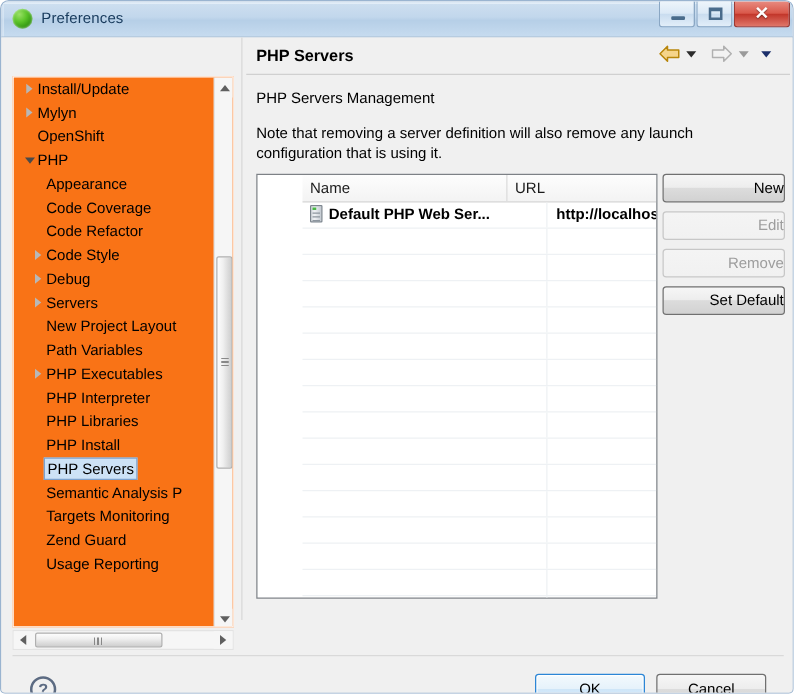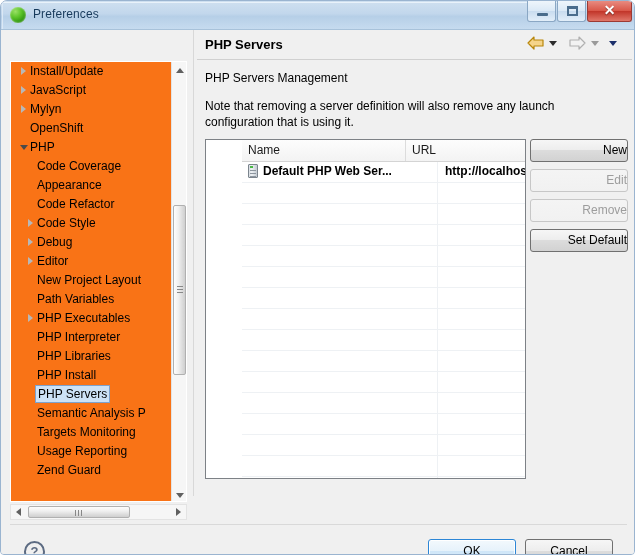--- a/index.html
+++ b/index.html
@@ -515,41 +515,40 @@
       </div>
     </div>
   </div>
 
   <div class="dialog-body">
 
 
     <div class="tree-panel">
       <div class="tree-list" id="tree-list">
           <div class="tree-item ind0"><span class="arrow"><span class="tw collapsed"></span></span><span class="lbl">Install/Update</span></div>
-          <div class="tree-item ind0"><span class="arrow"><span class="tw collapsed"></span></span><span class="lbl">JavaScript</span></div>
           <div class="tree-item ind0"><span class="arrow"><span class="tw collapsed"></span></span><span class="lbl">Mylyn</span></div>
           <div class="tree-item ind0"><span class="arrow"></span><span class="lbl">OpenShift</span></div>
           <div class="tree-item ind0"><span class="arrow"><span class="tw expanded"></span></span><span class="lbl">PHP</span></div>
+          <div class="tree-item ind1"><span class="arrow"></span><span class="lbl">Appearance</span></div>
           <div class="tree-item ind1"><span class="arrow"></span><span class="lbl">Code Coverage</span></div>
-          <div class="tree-item ind1"><span class="arrow"></span><span class="lbl">Appearance</span></div>
           <div class="tree-item ind1"><span class="arrow"></span><span class="lbl">Code Refactor</span></div>
           <div class="tree-item ind1"><span class="arrow"><span class="tw collapsed"></span></span><span class="lbl">Code Style</span></div>
           <div class="tree-item ind1"><span class="arrow"><span class="tw collapsed"></span></span><span class="lbl">Debug</span></div>
-          <div class="tree-item ind1"><span class="arrow"><span class="tw collapsed"></span></span><span class="lbl">Editor</span></div>
+          <div class="tree-item ind1"><span class="arrow"><span class="tw collapsed"></span></span><span class="lbl">Servers</span></div>
           <div class="tree-item ind1"><span class="arrow"></span><span class="lbl">New Project Layout</span></div>
           <div class="tree-item ind1"><span class="arrow"></span><span class="lbl">Path Variables</span></div>
           <div class="tree-item ind1"><span class="arrow"><span class="tw collapsed"></span></span><span class="lbl">PHP Executables</span></div>
           <div class="tree-item ind1"><span class="arrow"></span><span class="lbl">PHP Interpreter</span></div>
           <div class="tree-item ind1"><span class="arrow"></span><span class="lbl">PHP Libraries</span></div>
           <div class="tree-item ind1"><span class="arrow"></span><span class="lbl">PHP Install</span></div>
           <div class="tree-item ind1 sel"><span class="arrow"></span><span class="lbl">PHP Servers</span></div>
           <div class="tree-item ind1"><span class="arrow"></span><span class="lbl">Semantic Analysis P</span></div>
           <div class="tree-item ind1"><span class="arrow"></span><span class="lbl">Targets Monitoring</span></div>
+          <div class="tree-item ind1"><span class="arrow"></span><span class="lbl">Zend Guard</span></div>
           <div class="tree-item ind1"><span class="arrow"></span><span class="lbl">Usage Reporting</span></div>
-          <div class="tree-item ind1"><span class="arrow"></span><span class="lbl">Zend Guard</span></div>
         </div>
       <div class="vscroll">
         <div class="arrow-btn up">
           <span class="tri-up"></span>
         </div>
         <div class="vthumb">
           <span class="grip"></span>
         </div>
         <div class="arrow-btn down">
           <span class="tri-down"></span>

